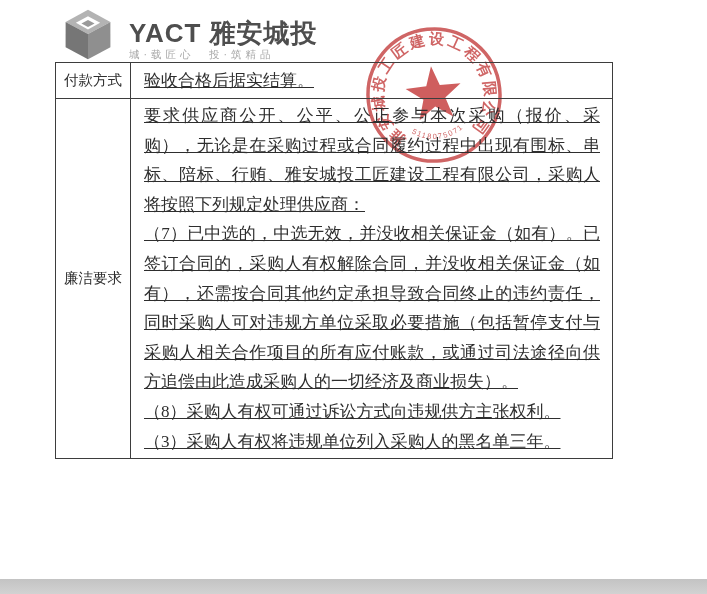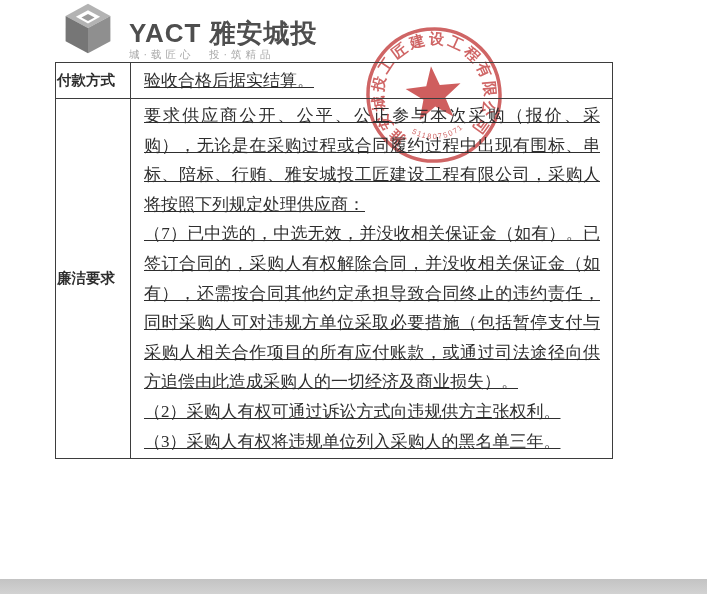--- a/index.html
+++ b/index.html
@@ -5,21 +5,21 @@
   html,body { margin:0; padding:0; }
   .page {
     position:relative;
     width:707px; height:594px;
     background:#ffffff;
     overflow:hidden;
     font-family:"Liberation Serif", serif;
   }
 
   
-  .logo { position:absolute; left:60px; top:0; display:flex; align-items:flex-end; }
+  .logo { position:absolute; left:60px; top:6px; display:flex; align-items:center; }
   .logo-text { margin-left:13px; padding-top:7px; font-family:"Liberation Sans", sans-serif; }
   .brand-line { font-size:26px; font-weight:bold; color:#4e4e4e; letter-spacing:1px; line-height:28px; }
   .brand-cn { margin-left:8px; }
   .tagline { margin-top:1px; font-size:10.5px; color:#a8a8a8; letter-spacing:4px; }
 
   
   .seal {
     position:absolute; left:354px; top:15px; width:160px; height:160px;
     transform:rotate(-6deg);
     mix-blend-mode:multiply;
@@ -32,21 +32,21 @@
 
   
   .doc-table {
     position:absolute; left:55px; top:62px;
     width:558px;
     border-collapse:collapse; table-layout:fixed;
     color:#2e2e2e;
   }
   .doc-table td { border:1px solid #3d3d3d; }
   .label-cell {
-    text-align:left; font-weight:bold; font-size:14.5px;
+    text-align:center; font-weight:normal; font-size:14.5px;
     vertical-align:middle;
   }
   .label-cell.align-top { vertical-align:top; padding-top:8px; }
   .content-cell {
     padding:2px 12px 2px 13px;
     font-size:17px; line-height:29.6px;
     text-align:justify;
     vertical-align:top;
     text-decoration:underline;
   }
@@ -109,21 +109,21 @@
       <td class="label-cell">付款方式</td>
       <td class="content-cell single-line">
         <p>验收合格后据实结算。</p>
       </td>
     </tr>
     <tr style="height:298px;">
       <td class="label-cell">廉洁要求</td>
       <td class="content-cell">
         <p>要求供应商公开、公平、公正参与本次采购（报价、采购），无论是在采购过程或合同履约过程中出现有围标、串标、陪标、行贿、雅安城投工匠建设工程有限公司，采购人将按照下列规定处理供应商：</p>
         <p>（7）已中选的，中选无效，并没收相关保证金（如有）。已签订合同的，采购人有权解除合同，并没收相关保证金（如有），还需按合同其他约定承担导致合同终止的违约责任，同时采购人可对违规方单位采取必要措施（包括暂停支付与采购人相关合作项目的所有应付账款，或通过司法途径向供方追偿由此造成采购人的一切经济及商业损失）。</p>
-        <p>（2）采购人有权可通过诉讼方式向违规供方主张权利。</p>
+        <p>（8）采购人有权可通过诉讼方式向违规供方主张权利。</p>
         <p>（3）采购人有权将违规单位列入采购人的黑名单三年。</p>
       </td>
     </tr>
   </tbody>
     </table>
 
   <div class="bottom-band"></div>
 
 </div>
 

